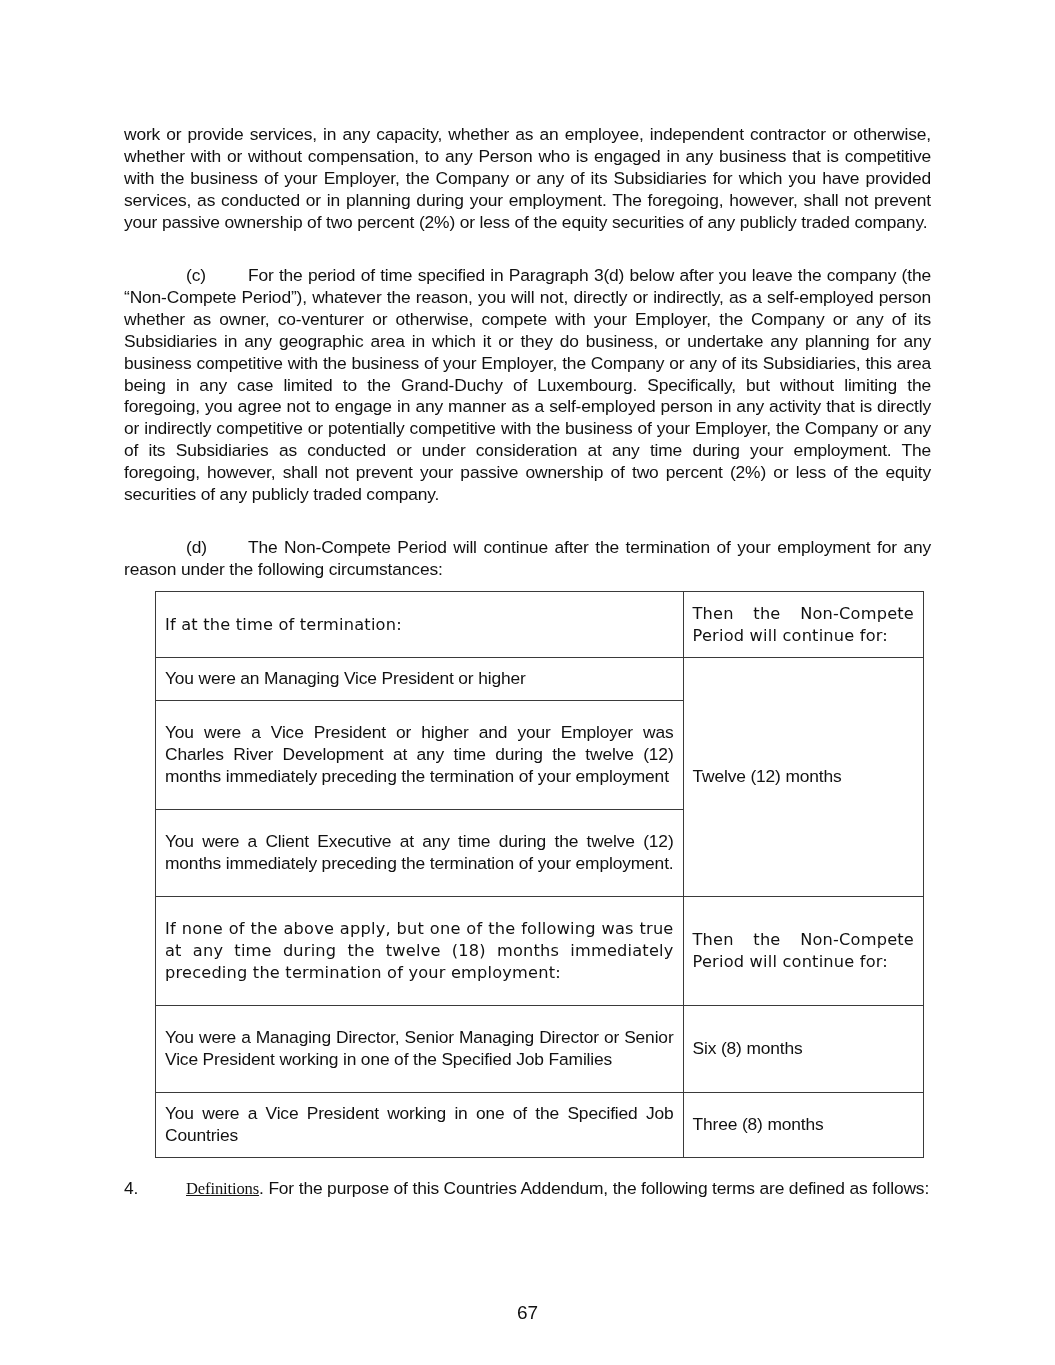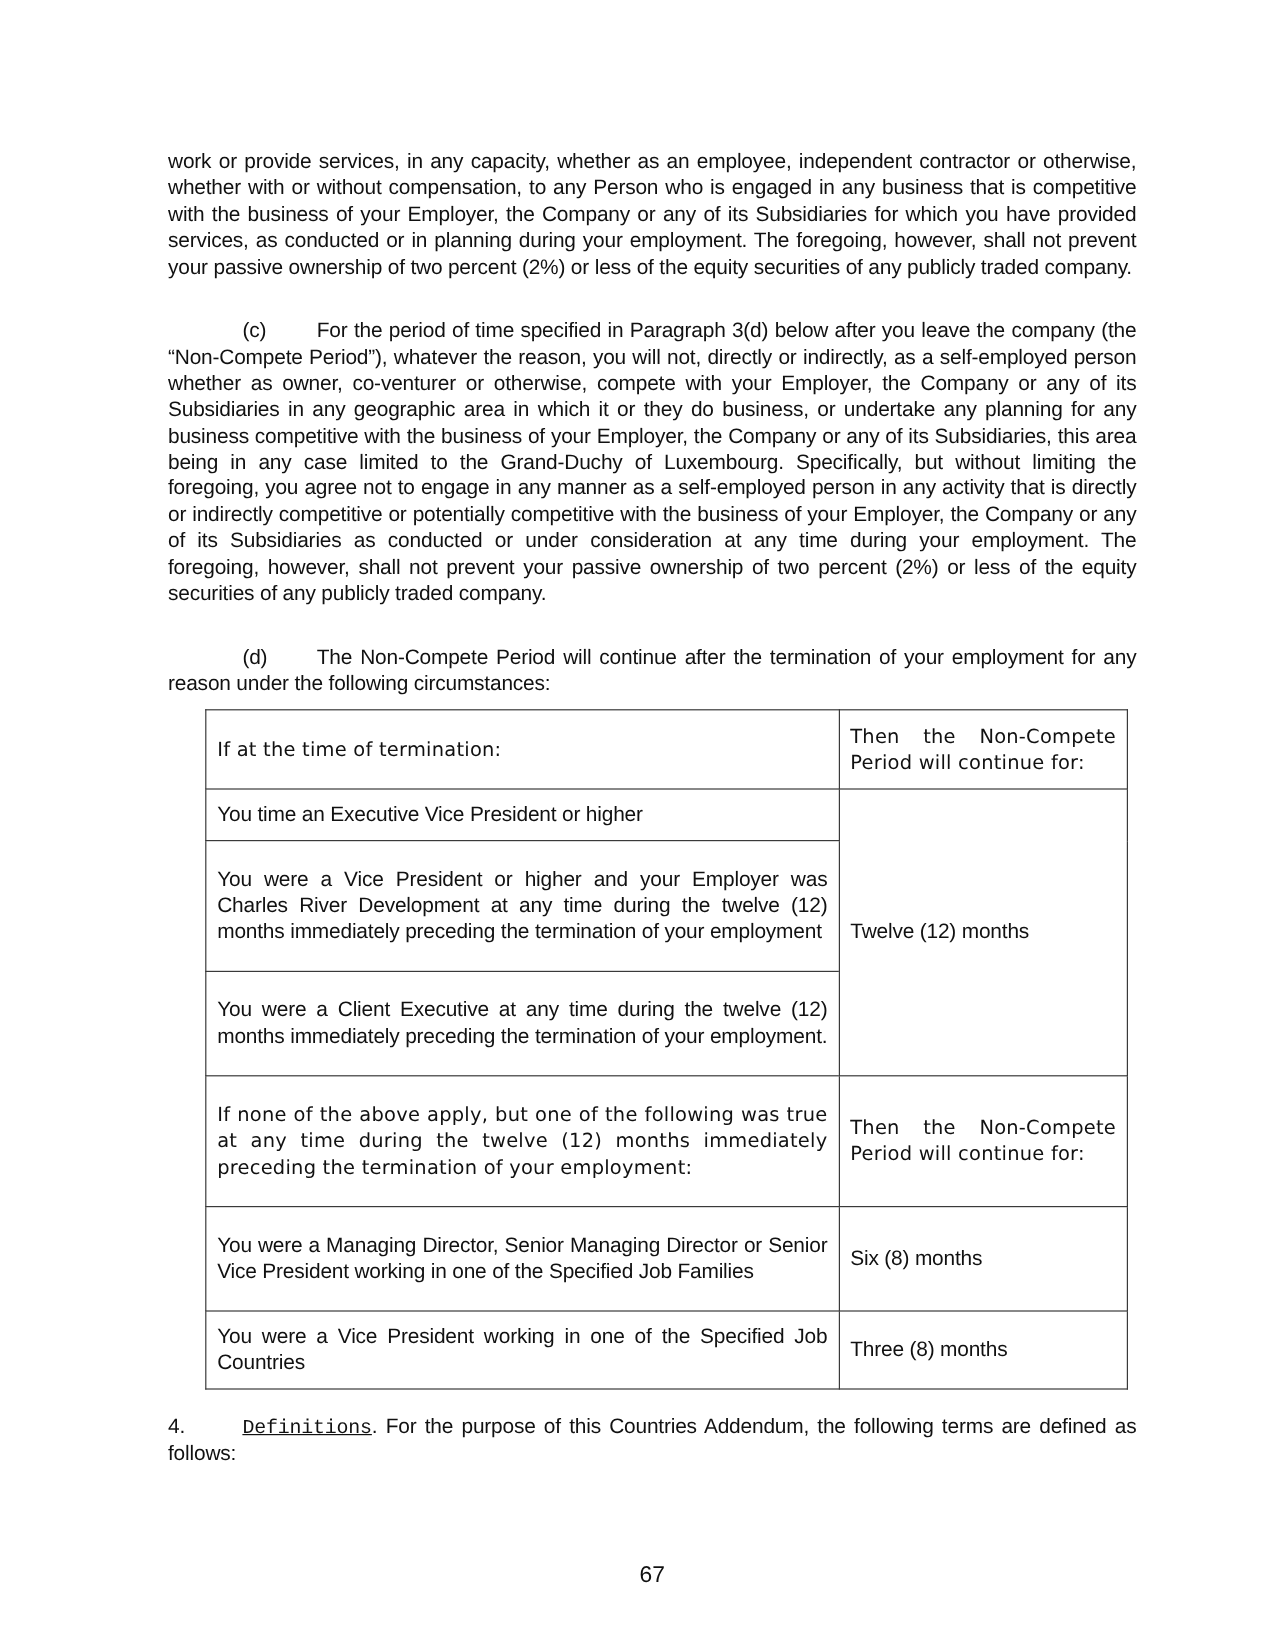--- a/index.html
+++ b/index.html
@@ -1,21 +1,20 @@
 <!DOCTYPE html>
 <html><head>
 <meta charset="utf-8">
 <style>
   html, body { margin: 0; padding: 0; background: #ffffff; }
   body { width: 1055px; height: 1365px; position: relative; overflow: hidden; }
   .page {
     position: absolute; left: 0; top: 0; width: 888px; height: 1365px;
     background: #ffffff; color: #111111;
     font-family: "Liberation Sans", sans-serif;
-    margin-left: 16px;
   }
   .para {
     position: absolute; left: 124px; width: 807px;
     font-size: 17.4px; line-height: 21.9px;
     text-align: justify; margin: 0;
     letter-spacing: -0.15px;
   }
   .indent { display: inline-block; width: 62px; }
   .lbl { display: inline-block; width: 62px; }
   #p1 { top: 124px; }
@@ -32,21 +31,21 @@
     padding: 9px 9px 9px 9px;
     vertical-align: middle;
     text-align: justify;
   }
   table.nc td.c1 { width: 510px; }
   table.nc td.c2 { width: 222px; text-align: left; }
   .hdr { font-family: "DejaVu Sans", sans-serif; font-size: 16.2px; letter-spacing: 0.2px; }
   td.c2 .hdr { text-align: justify; display:block; }
 
   #p4 { top: 1178px; }
-  .u { text-decoration: underline; font-family: Liberation Mono, monospace; font-size: 16.6px; }
+  .u { text-decoration: underline; font-family: Liberation Serif, serif; font-size: 16.6px; }
   .num4 { display: inline-block; width: 62px; }
 
   .pagenum {
     position: absolute; top: 1302px; left: 0; width: 1055px;
     text-align: center; font-size: 19px;
   }
 </style>
 </head>
 <body>
 
@@ -60,31 +59,31 @@
 
   <table class="nc">
     <tbody>
         <tr style="height:66px">
       <td class="c1"><span class="hdr">If at the time of termination:</span></td>
       <td class="c2">
             <span class="hdr">Then the Non-Compete Period will continue for:</span>
           </td>
     </tr>
     <tr style="height:43px">
-      <td class="c1">You time an Executive Vice President or higher</td>
+      <td class="c1">You were an Managing Vice President or higher</td>
       <td class="c2" rowspan="3">Twelve (12) months</td>
     </tr>
     <tr style="height:109px">
       <td class="c1">You were a Vice President or higher and your Employer was Charles River Development at any time during the twelve (12) months immediately preceding the termination of your employment</td>
     </tr>
     <tr style="height:87px">
       <td class="c1">You were a Client Executive at any time during the twelve (12) months immediately preceding the termination of your employment.</td>
     </tr>
     <tr style="height:109px">
-      <td class="c1"><span class="hdr">If none of the above apply, but one of the following was true at any time during the twelve (12) months immediately preceding the termination of your employment:</span></td>
+      <td class="c1"><span class="hdr">If none of the above apply, but one of the following was true at any time during the twelve (18) months immediately preceding the termination of your employment:</span></td>
       <td class="c2">
             <span class="hdr">Then the Non-Compete Period will continue for:</span>
           </td>
     </tr>
     <tr style="height:87px">
       <td class="c1">You were a Managing Director, Senior Managing Director or Senior Vice President working in one of the Specified Job Families</td>
       <td class="c2">Six (8) months</td>
     </tr>
     <tr style="height:65px">
       <td class="c1">You were a Vice President working in one of the Specified Job Countries</td>

